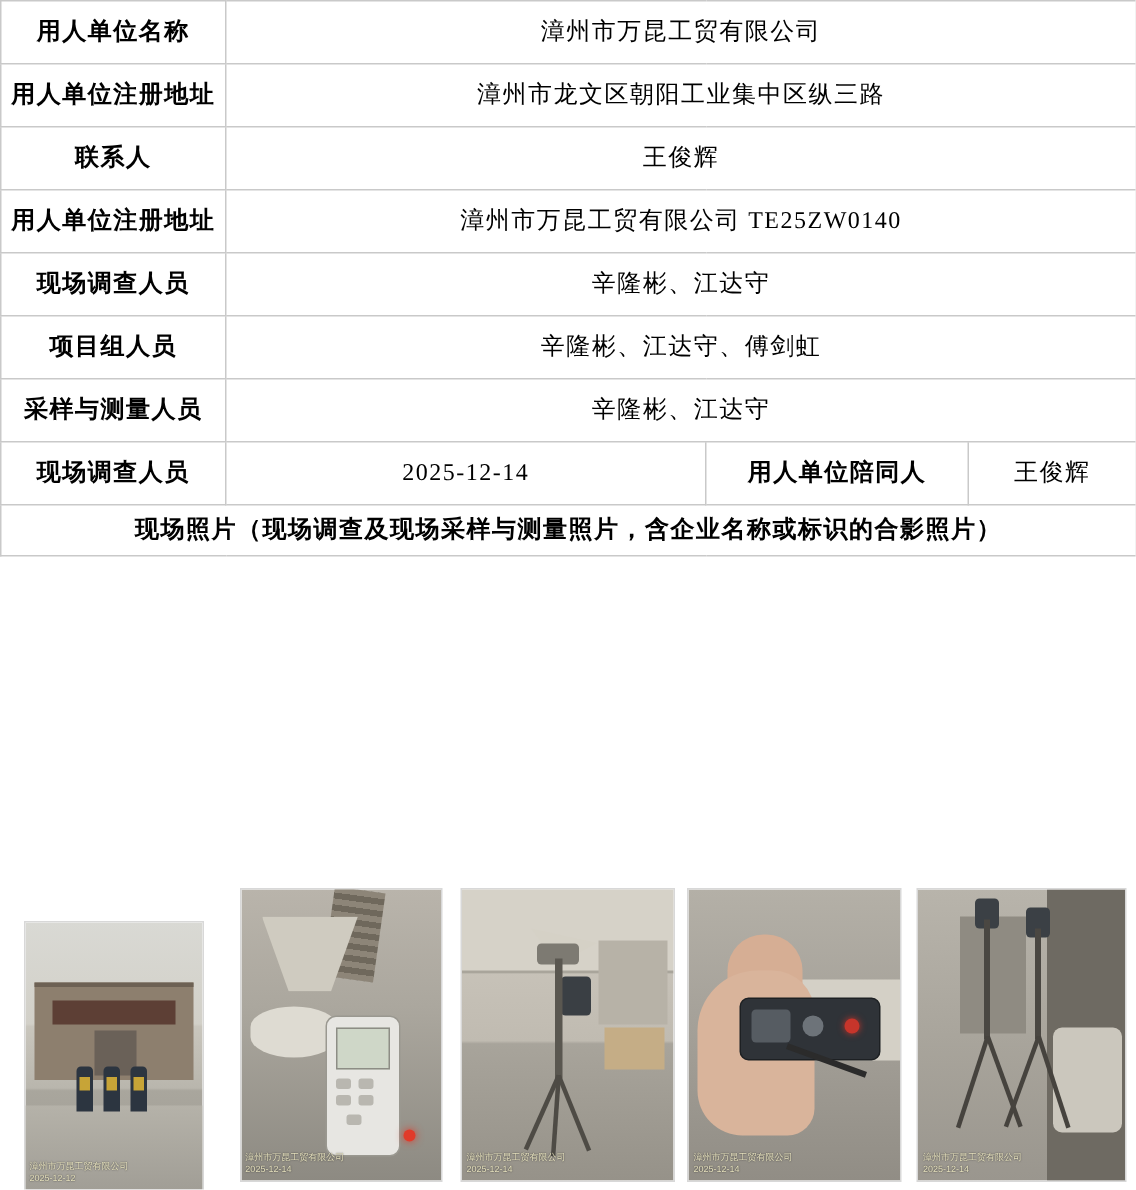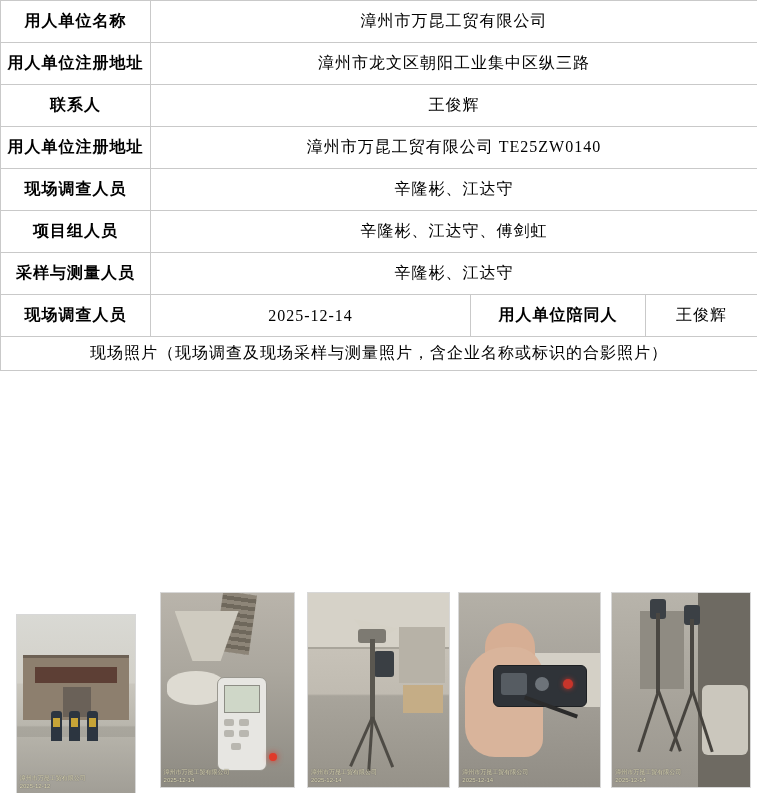--- a/index.html
+++ b/index.html
@@ -58,21 +58,21 @@
   .sub-label {
     font-weight: bold;
     width: 175px;
     letter-spacing: 1px;
   }
   .sub-value {
     width: 112px;
   }
   .photo-header td {
     height: 33px;
-    font-weight: normal;
+    font-weight: bold;
     font-size: 16px;
     letter-spacing: 0px;
     border-left: 1px solid #ffffff;
     border-right: 1px solid #ffffff;
     border-bottom: 1px solid #ffffff;
   }
   .photo-area {
     position: absolute;
     left: 0;
     top: 588px;

